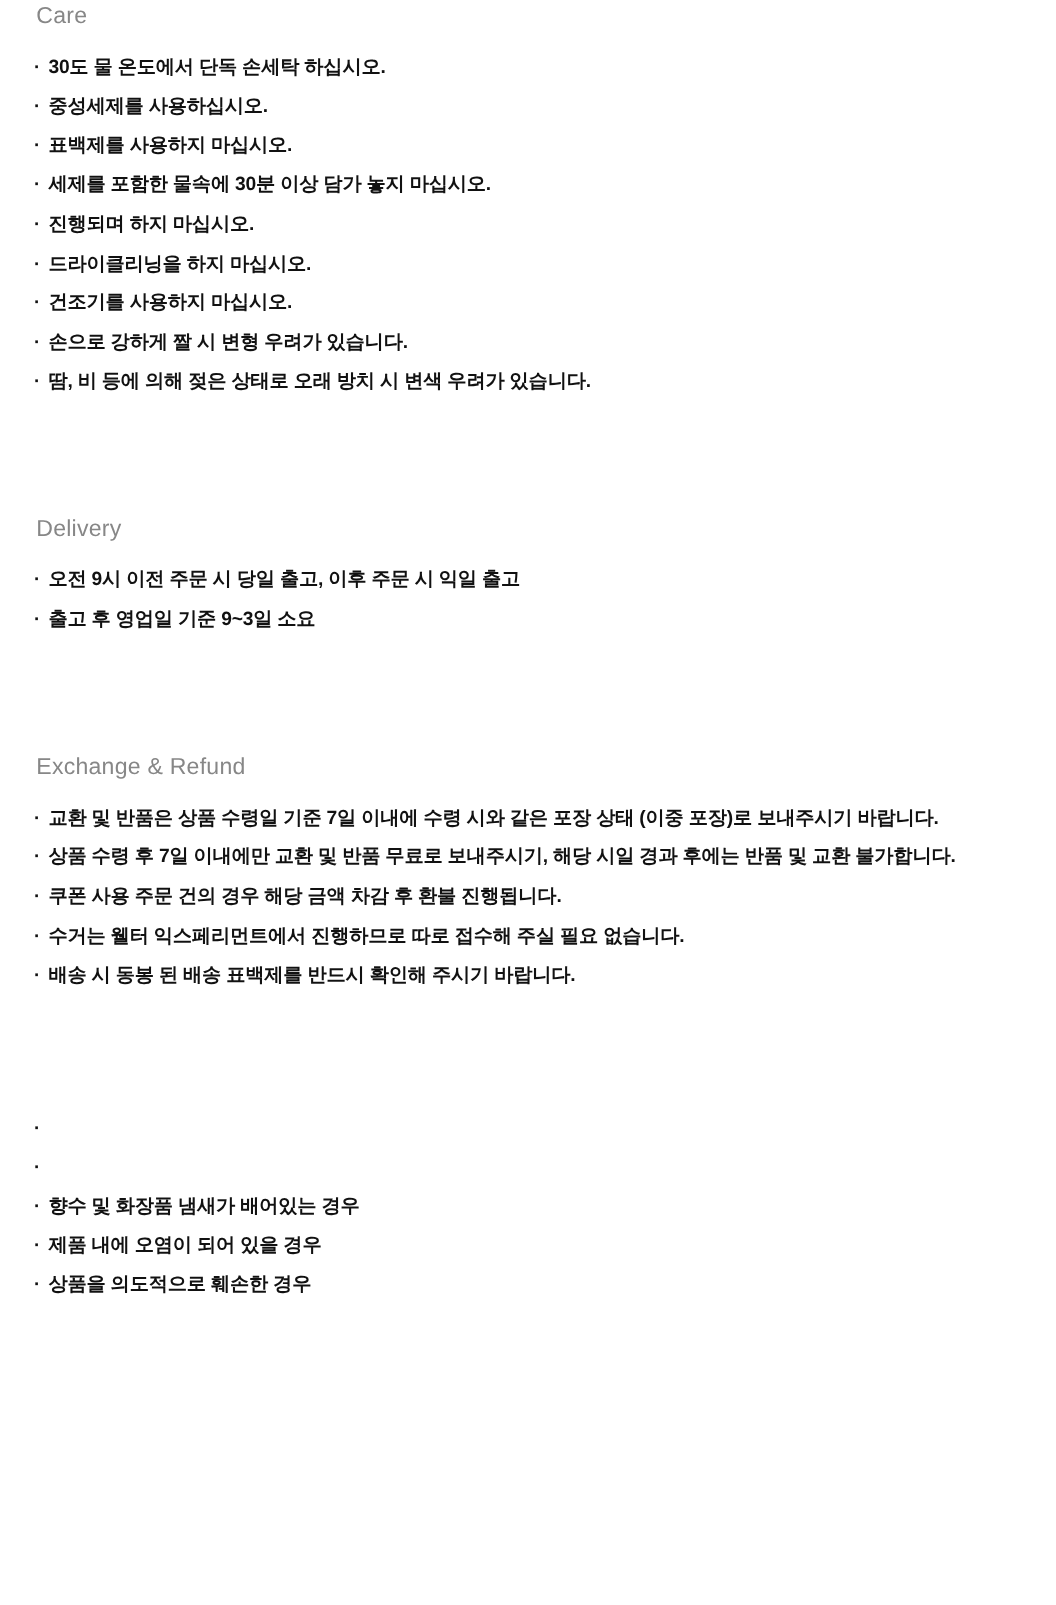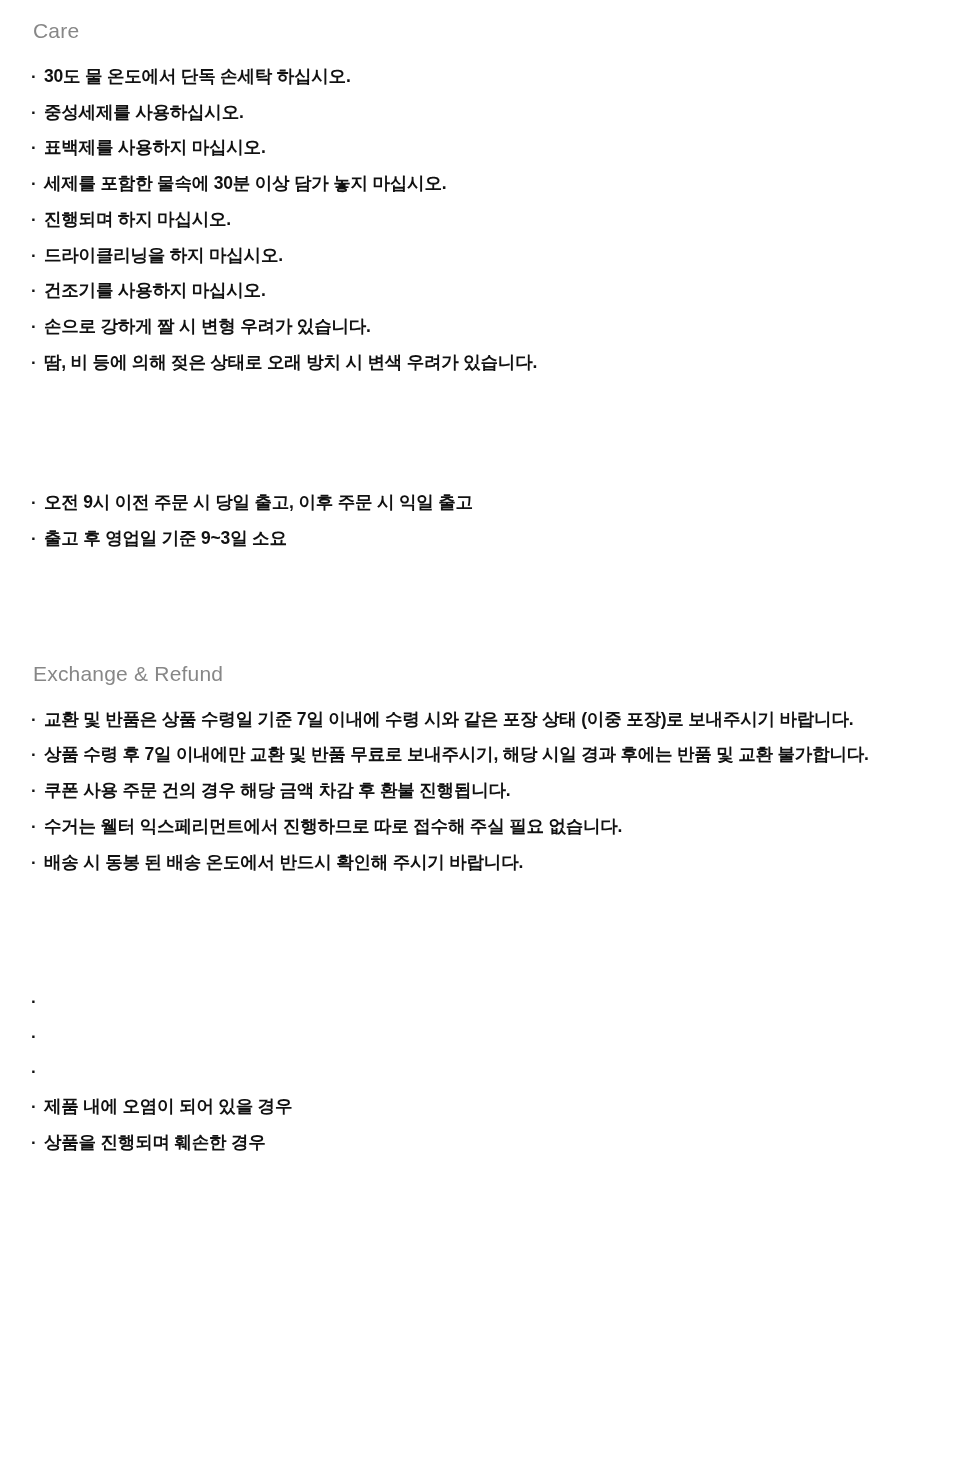--- a/index.html
+++ b/index.html
@@ -9,21 +9,21 @@
   }
   body {
     width: 960px;
     min-height: 1459px;
     font-family: "Liberation Sans", "DejaVu Sans", sans-serif;
   }
   .page {
     box-sizing: border-box;
     width: 960px;
     min-height: 1459px;
-    padding: 19px 20px 0 33px;
+    padding: 3px 20px 0 33px;
     overflow: hidden;
     background: var(--bg, #ffffff);
   }
   section.info-section {
     margin-bottom: 105px;
   }
   section.info-section:last-child {
     margin-bottom: 0;
   }
   h2.section-title {
@@ -100,20 +100,21 @@
           <span class="item-text">손으로 강하게 짤 시 변형 우려가 있습니다.</span>
         </li>
         <li>
           <span class="bullet">·</span>
           <span class="item-text">땀, 비 등에 의해 젖은 상태로 오래 방치 시 변색 우려가 있습니다.</span>
         </li>
       </ul>
   </section>
 
   <section class="info-section">
+    <h2 class="section-title">Delivery</h2>
     <ul class="bullet-list">
         <li>
           <span class="bullet">·</span>
           <span class="item-text">오전 9시 이전 주문 시 당일 출고, 이후 주문 시 익일 출고</span>
         </li>
         <li>
           <span class="bullet">·</span>
           <span class="item-text">출고 후 영업일 기준 9~3일 소요</span>
         </li>
       </ul>
@@ -133,40 +134,41 @@
         <li>
           <span class="bullet">·</span>
           <span class="item-text">쿠폰 사용 주문 건의 경우 해당 금액 차감 후 환불 진행됩니다.</span>
         </li>
         <li>
           <span class="bullet">·</span>
           <span class="item-text">수거는 웰터 익스페리먼트에서 진행하므로 따로 접수해 주실 필요 없습니다.</span>
         </li>
         <li>
           <span class="bullet">·</span>
-          <span class="item-text">배송 시 동봉 된 배송 온도에서 반드시 확인해 주시기 바랍니다.</span>
+          <span class="item-text">배송 시 동봉 된 배송 표백제를 반드시 확인해 주시기 바랍니다.</span>
         </li>
       </ul>
   </section>
 
   <section class="info-section">
     <ul class="bullet-list">
         <li>
           <span class="bullet">·</span>
         </li>
         <li>
           <span class="bullet">·</span>
         </li>
         <li>
           <span class="bullet">·</span>
+          <span class="item-text">향수 및 화장품 냄새가 배어있는 경우</span>
         </li>
         <li>
           <span class="bullet">·</span>
           <span class="item-text">제품 내에 오염이 되어 있을 경우</span>
         </li>
         <li>
           <span class="bullet">·</span>
-          <span class="item-text">상품을 진행되며 훼손한 경우</span>
+          <span class="item-text">상품을 의도적으로 훼손한 경우</span>
         </li>
       </ul>
   </section>
 
 </div>
 
 </body></html>

